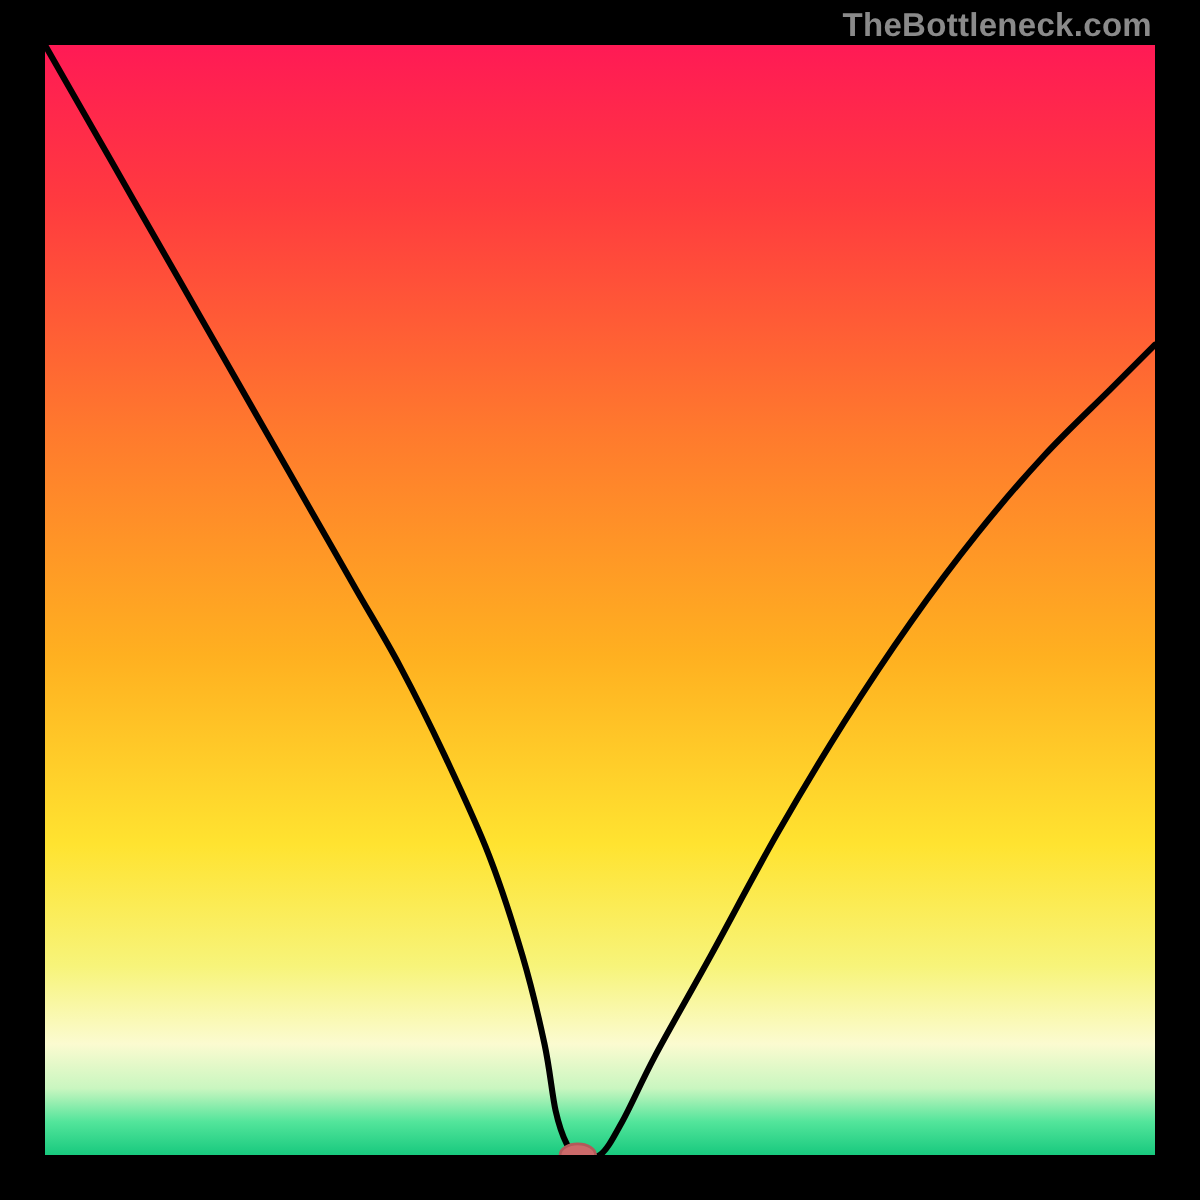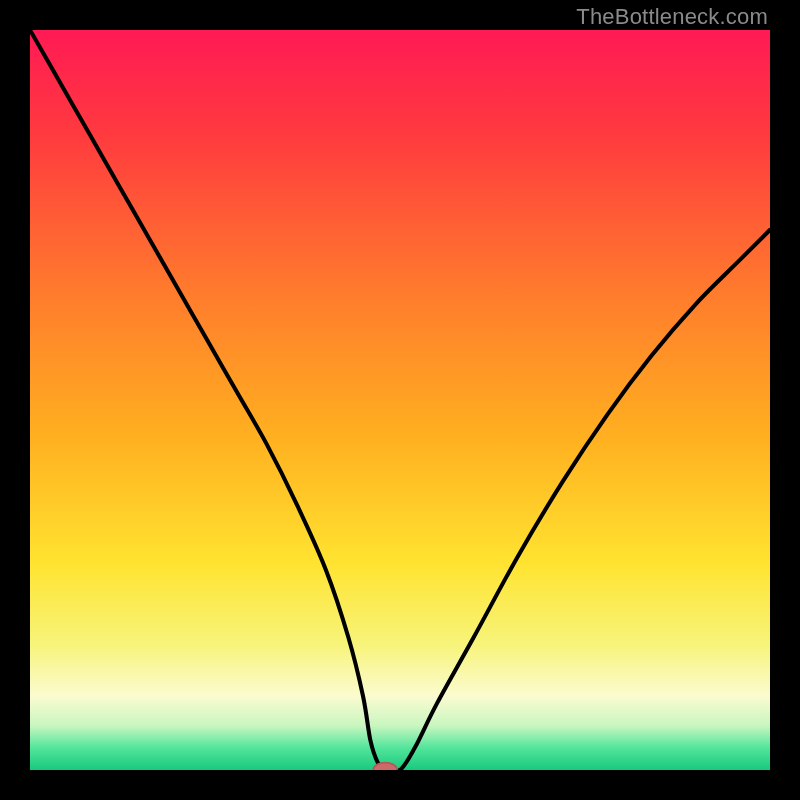--- a/index.html
+++ b/index.html
@@ -24,21 +24,21 @@
     top: 30px;
     width: 740px;
     height: 740px;
   }
   .watermark {
     position: absolute;
     top: 4px;
     right: 32px;
     font-family: Arial, Helvetica, sans-serif;
     font-size: 22px;
-    font-weight: 400;
+    font-weight: 700;
     color: #8a8a8a;
     letter-spacing: 0.2px;
   }
   svg { display: block; }
 </style>
 </head>
 <body>
 
 <div class="frame">
   <div class="watermark">TheBottleneck.com</div>

